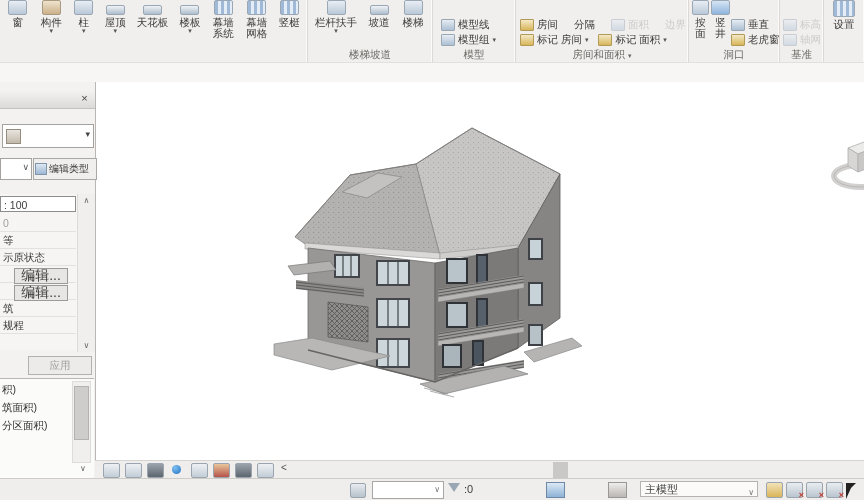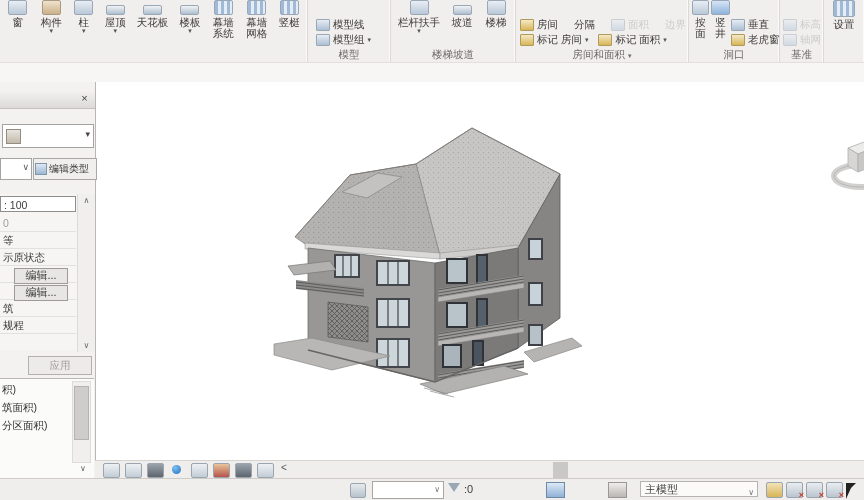--- a/index.html
+++ b/index.html
@@ -55,21 +55,21 @@
             align-items:center;gap:2px;padding:0 1px;}
   .edittype .eic{width:10px;height:10px;background:linear-gradient(#dfe8f2,#9db8d4);
                  border:1px solid #8096ac;flex:none;}
   .pgrid{position:absolute;left:0;top:112px;width:95px;height:156px;background:#f6f5f4;}
   .prow{position:absolute;left:0;width:76px;height:17px;border-bottom:1px solid #e3e1df;
         font-size:10.5px;color:#3c3c3c;line-height:16px;padding-left:3px;box-sizing:border-box;
         white-space:nowrap;overflow:hidden;}
   .prow.valbox{background:#fff;border:1px solid #8d8d8d;height:16px;}
   .prow.graytx{color:#9f9f9f;}
   .pbtn{position:absolute;left:14px;width:52px;height:14px;background:#e8e6e4;
-        border:1px solid #9d9a97;font-size:11px;color:#3b3b3b;text-align:center;
+        border:1px solid #9d9a97;font-size:14px;color:#3b3b3b;text-align:center;
         line-height:13px;}
   .pscroll{position:absolute;left:77px;top:112px;width:17px;height:158px;background:#f0efee;
            border-left:1px solid #dddbd9;}
   .pscroll .sarr{position:absolute;left:0;width:17px;height:13px;text-align:center;
                  font-size:8px;color:#666;line-height:13px;}
   .applybtn{position:absolute;left:28px;top:274px;width:62px;height:17px;background:#edebe9;
             border:1px solid #b3b0ad;color:#a09d9a;font-size:10.5px;text-align:center;
             line-height:16px;}
   .browser{position:absolute;left:0;top:296px;width:94px;height:100px;background:#fbfbfa;
            border-top:1px solid #b9b6b3;}
@@ -168,52 +168,52 @@
         <span class="ric grid"></span>
         <span class="rlab" style="width:26px">幕墙网格</span>
       </div>
       <div class="bigbtn" style="width:30px">
         <span class="ric grid"></span>
         <span class="rlab">竖梃</span>
       </div>
     </div>
   </div>
 
-  <div class="rgroup" style="width:96px">
-    <div class="content" style="flex-direction:column;justify-content:flex-end;padding-left:8px">
-      <div class="smallrow">
-        <span class="sic"></span>
-        <span>模型线</span>
-      </div>
-      <div class="smallrow">
-        <span class="sic"></span>
-        <span>模型组</span>
-        <span class="arr" style="font-size:7px;color:#555">▾</span>
-      </div>
-    </div>
-    <div class="footer">模型</div>
-  </div>
-
   <div class="rgroup" style="width:124px">
     <div class="content">
       <div class="bigbtn" style="width:50px">
         <span class="ric"></span>
         <span class="rlab">栏杆扶手</span>
         <span class="arr">▾</span>
       </div>
       <div class="bigbtn" style="width:32px">
         <span class="ric slab"></span>
         <span class="rlab">坡道</span>
       </div>
       <div class="bigbtn" style="width:32px">
         <span class="ric"></span>
         <span class="rlab">楼梯</span>
       </div>
     </div>
     <div class="footer">楼梯坡道</div>
+  </div>
+
+  <div class="rgroup" style="width:96px">
+    <div class="content" style="flex-direction:column;justify-content:flex-end;padding-left:8px">
+      <div class="smallrow">
+        <span class="sic"></span>
+        <span>模型线</span>
+      </div>
+      <div class="smallrow">
+        <span class="sic"></span>
+        <span>模型组</span>
+        <span class="arr" style="font-size:7px;color:#555">▾</span>
+      </div>
+    </div>
+    <div class="footer">模型</div>
   </div>
 
   <div class="rgroup" style="width:172px">
     <div class="content" style="flex-direction:column;justify-content:flex-end;padding-left:4px">
       <div style="display:flex;gap:16px">
         <div class="smallrow">
           <span class="sic warn"></span>
           <span>房间</span>
         </div>
         <div class="smallrow">

